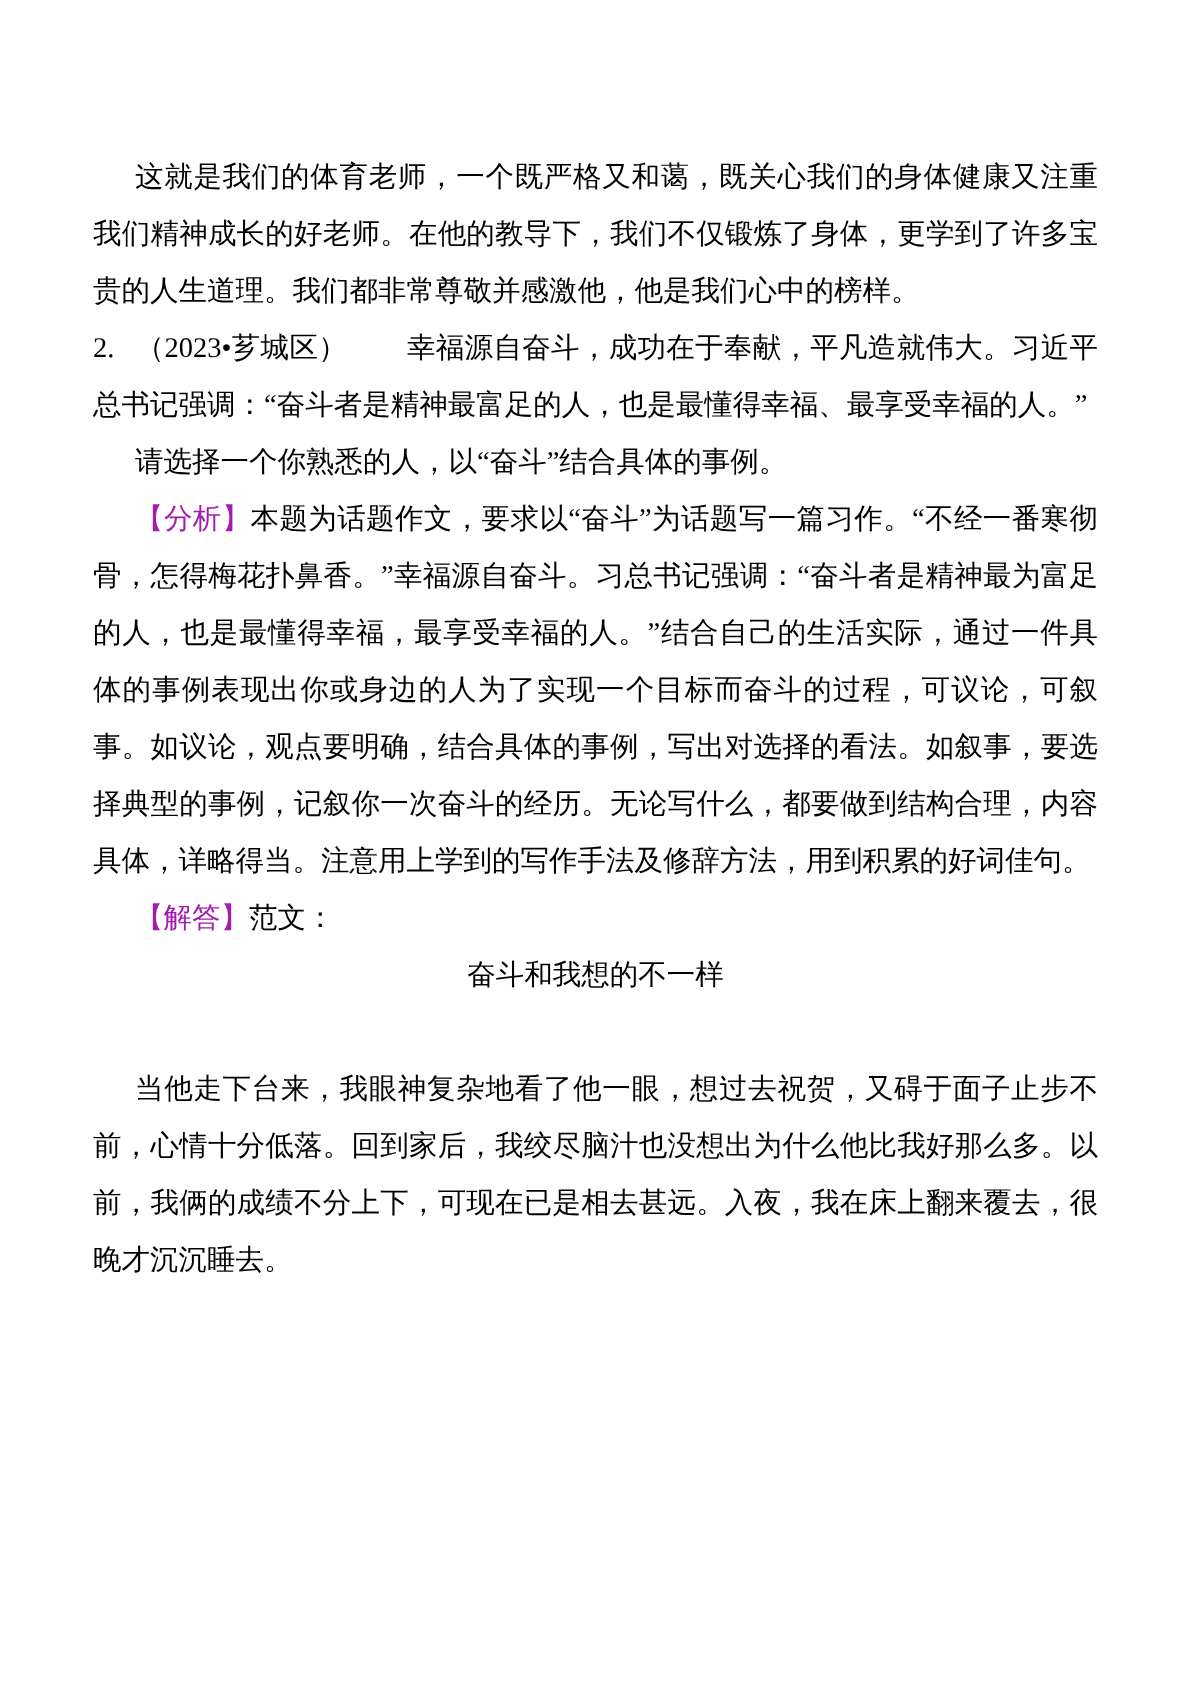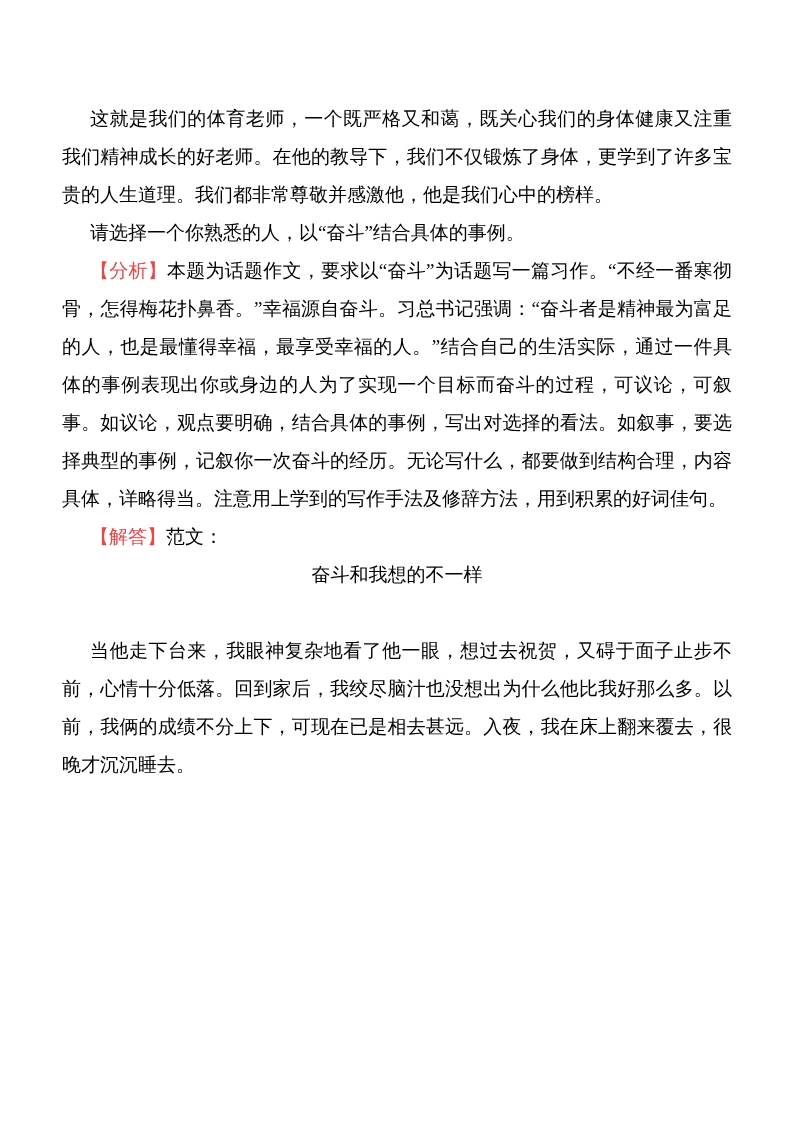--- a/index.html
+++ b/index.html
@@ -29,35 +29,38 @@
   .indent {
     text-indent: 28px;
   }
   .q-number {
     margin-right: 14px;
   }
   .q-source {
     margin-right: 40px;
   }
   .bracket-label {
-    color: #ef4444;
+    color: #a21caf;
   }
   .essay-title {
     text-align: center;
     text-indent: 0;
     margin-bottom: 38px; 
   }
 </style>
 </head>
 <body>
 
 <div class="page">
 
   <p class="indent">这就是我们的体育老师，一个既严格又和蔼，既关心我们的身体健康又注重我们精神成长的好老师。在他的教导下，我们不仅锻炼了身体，更学到了许多宝贵的人生道理。我们都非常尊敬并感激他，他是我们心中的榜样。</p>
 
+  <p>
+    <span class="q-number">2.</span><span class="q-source">（2023•芗城区）</span><span>幸福源自奋斗，成功在于奉献，平凡造就伟大。习近平总书记强调：“奋斗者是精神最富足的人，也是最懂得幸福、最享受幸福的人。”</span>
+  </p>
 
 
   <p class="indent">请选择一个你熟悉的人，以“奋斗”结合具体的事例。</p>
 
 
   <p class="indent">
     <span class="bracket-label">【分析】</span><span>本题为话题作文，要求以“奋斗”为话题写一篇习作。“不经一番寒彻骨，怎得梅花扑鼻香。”幸福源自奋斗。习总书记强调：“奋斗者是精神最为富足的人，也是最懂得幸福，最享受幸福的人。”结合自己的生活实际，通过一件具体的事例表现出你或身边的人为了实现一个目标而奋斗的过程，可议论，可叙事。如议论，观点要明确，结合具体的事例，写出对选择的看法。如叙事，要选择典型的事例，记叙你一次奋斗的经历。无论写什么，都要做到结构合理，内容具体，详略得当。注意用上学到的写作手法及修辞方法，用到积累的好词佳句。</span>
   </p>
 
   <p class="indent">

